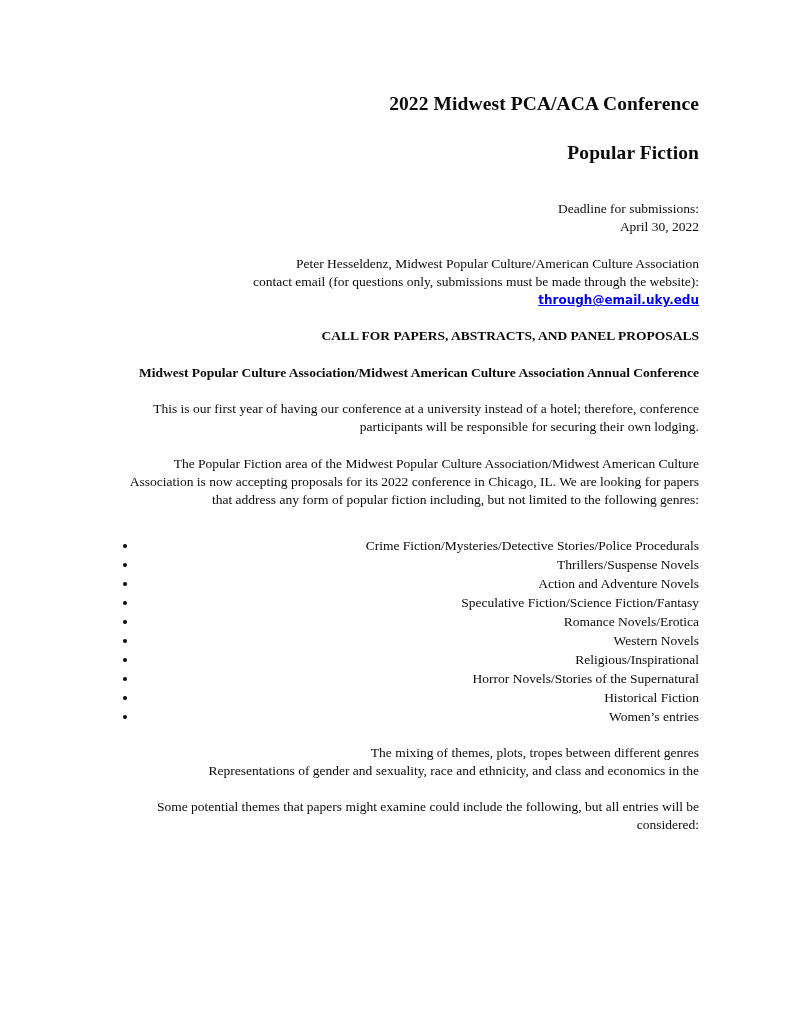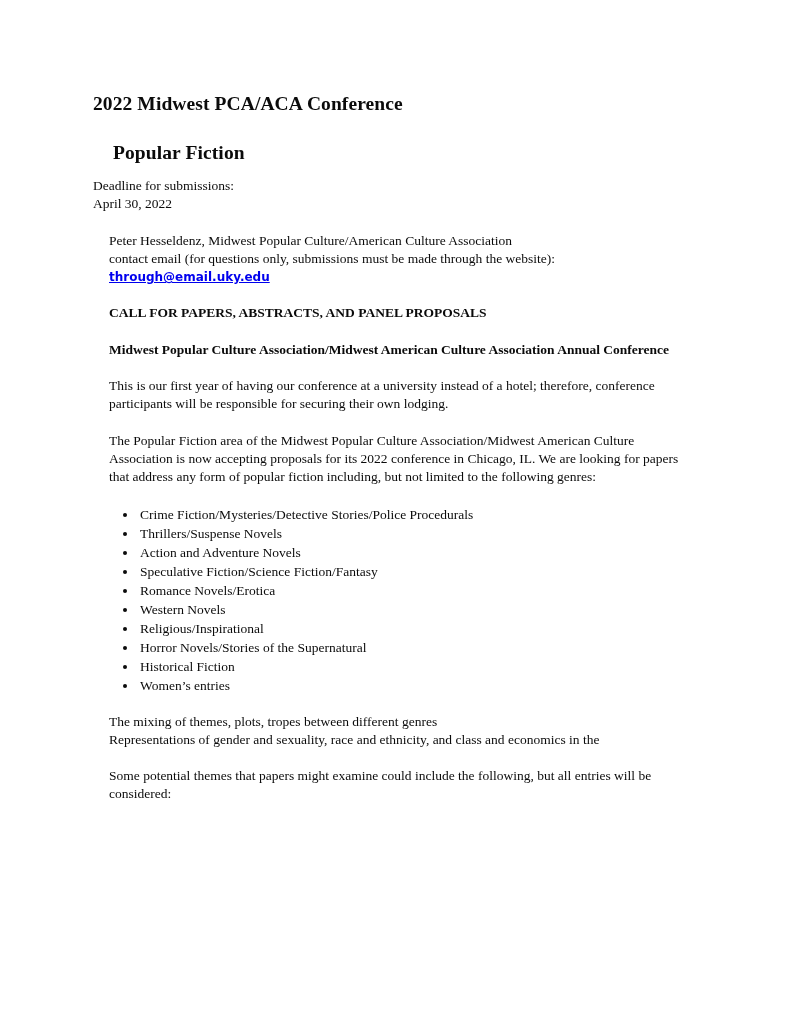--- a/index.html
+++ b/index.html
@@ -8,20 +8,21 @@
     background: #ffffff;
   }
   .page {
     position: relative;
     width: 791px;
     height: 1024px;
     background: #ffffff;
     overflow: hidden;
     font-family: "Liberation Serif", "DejaVu Serif", serif;
     color: #0b0b0b;
+    text-align: right;
   }
   .content {
     position: absolute;
     left: 93px;
     top: 92px;
     width: 606px;
     font-size: 13.5px;
     line-height: 18.3px;
   }
   h1, h2 {
@@ -29,35 +30,35 @@
     line-height: 23px;
     font-weight: bold;
     margin: 0;
     letter-spacing: 0.1px;
   }
   h2 { margin-top: 26px; margin-left: 20px; }
   .block {
     margin: 18px 0 0 16px;
   }
   .first-block {
-    margin: 13px 0 0 0;
+    margin: 36px 0 0 0;
   }
   .line {
     white-space: pre-wrap;
   }
   .bold { font-weight: bold; }
   .email-link {
     font-family: "DejaVu Sans", "Liberation Sans", sans-serif;
     font-size: 12px;
     font-weight: bold;
     text-decoration: underline;
     cursor: pointer;
   }
   ul.genres {
-    margin: 18px 0 0 0;
+    margin: 26px 0 0 0;
     padding: 0 0 0 45px;
     list-style: disc outside;
   }
   ul.genres li {
     line-height: 19px;
     padding-left: 2px;
   }
 </style>
 </head>
 <body>

